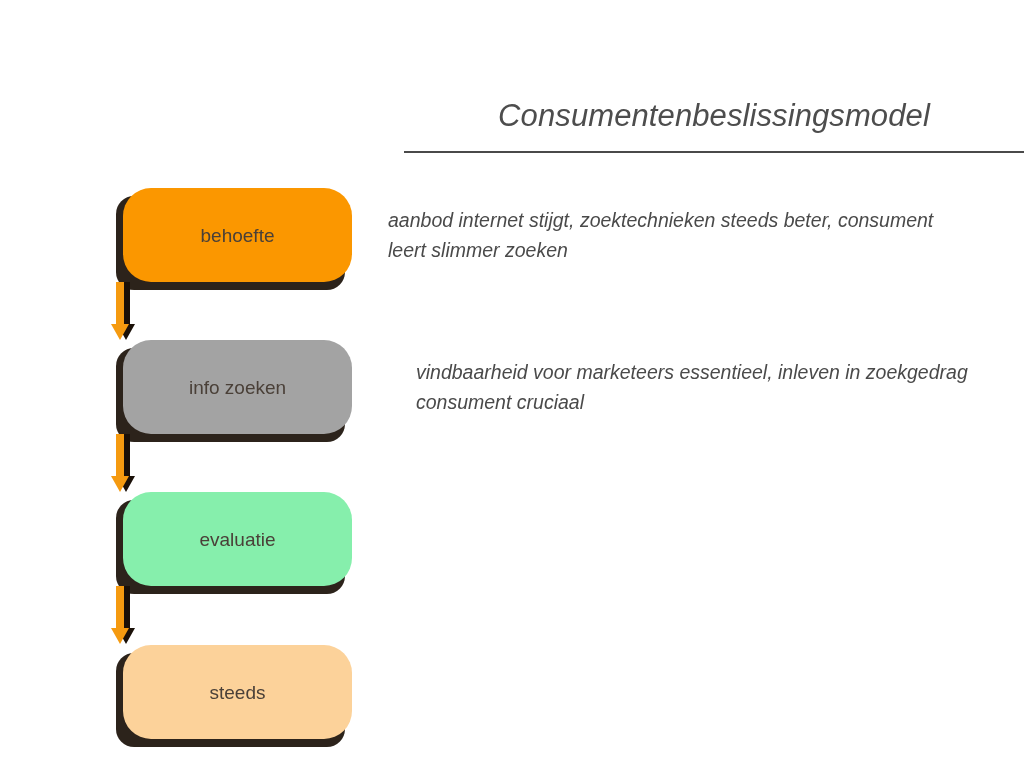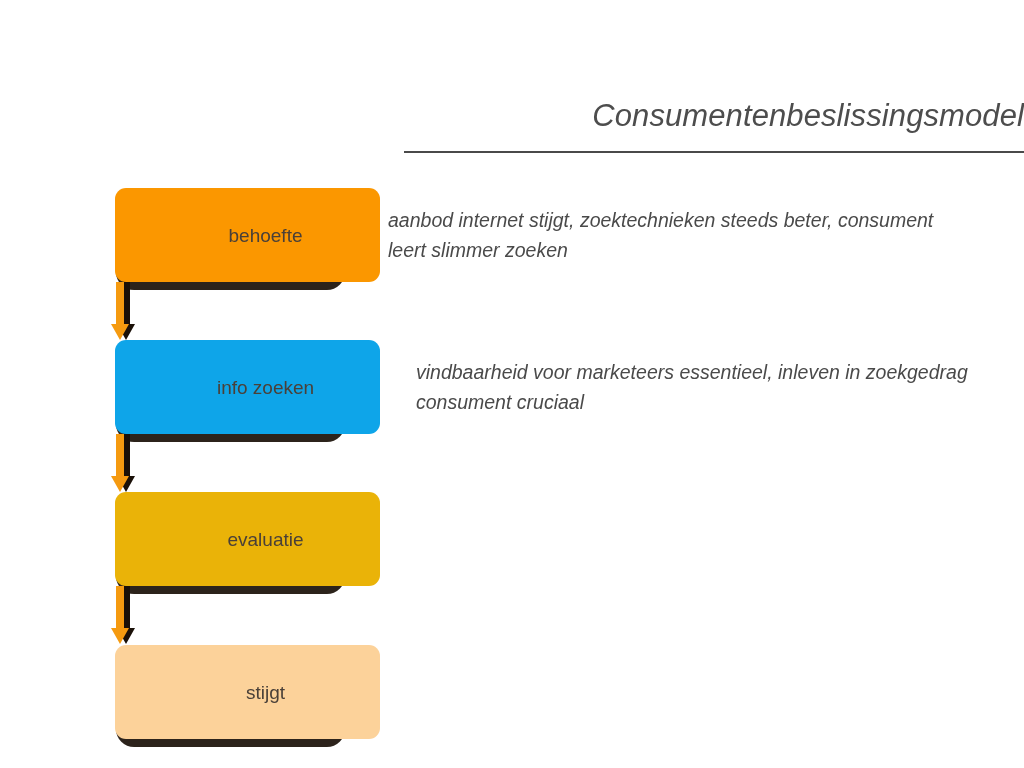--- a/index.html
+++ b/index.html
@@ -32,21 +32,21 @@
     width: 620px;
     height: 58px;
   }
   .slide-title {
     font-family: "Liberation Sans", sans-serif;
     font-style: italic;
     font-weight: 400;
     font-size: 31px;
     line-height: 40px;
     color: #4d4d4d;
-    text-align: right;
+    text-align: center;
     letter-spacing: 0.1px;
     white-space: nowrap;
     margin: 0;
     padding: 0;
   }
   .title-rule {
     position: absolute;
     left: 404px;
     top: 151px;
     width: 620px;
@@ -79,29 +79,28 @@
     left: 9px;
     top: 8px;
     width: 229px;
     height: 94px;
     border-radius: 18px;
     background: #1a1008;
     opacity: 0.92;
   }
   .step-box {
     position: absolute;
-    left: 8px;
+    left: 16px;
     top: 0;
     width: 229px;
     height: 94px;
-    border-radius: 11px;
+    border-radius: 28px;
     display: flex;
     align-items: center;
     justify-content: center;
-    padding-left: 36px;
   }
   .step-label {
     font-family: "Liberation Sans", sans-serif;
     font-style: normal;
     font-weight: 400;
     font-size: 19px;
     color: #4a4038;
     line-height: 1;
     text-align: center;
   }
@@ -190,36 +189,36 @@
 
     <div class="step step-0">
       <div class="step-shadow"></div>
       <div class="step-box" style="background:#fb9700">
         <span class="step-label">behoefte</span>
       </div>
     </div>
 
     <div class="step step-1">
       <div class="step-shadow"></div>
-      <div class="step-box" style="background:#0ea5e9">
+      <div class="step-box" style="background:#a3a3a3">
         <span class="step-label">info zoeken</span>
       </div>
     </div>
 
     <div class="step step-2">
       <div class="step-shadow"></div>
-      <div class="step-box" style="background:#eab308">
+      <div class="step-box" style="background:#86efac">
         <span class="step-label">evaluatie</span>
       </div>
     </div>
 
     <div class="step step-3">
       <div class="step-shadow"></div>
       <div class="step-box" style="background:#fcd29a">
-        <span class="step-label">stijgt</span>
+        <span class="step-label">steeds</span>
       </div>
     </div>
 
   </div>
 
   <div class="connector conn-0">
     <div class="arrow-shadow">
       <div class="arrow-shaft"></div>
       <div class="arrow-head"></div>
     </div>

